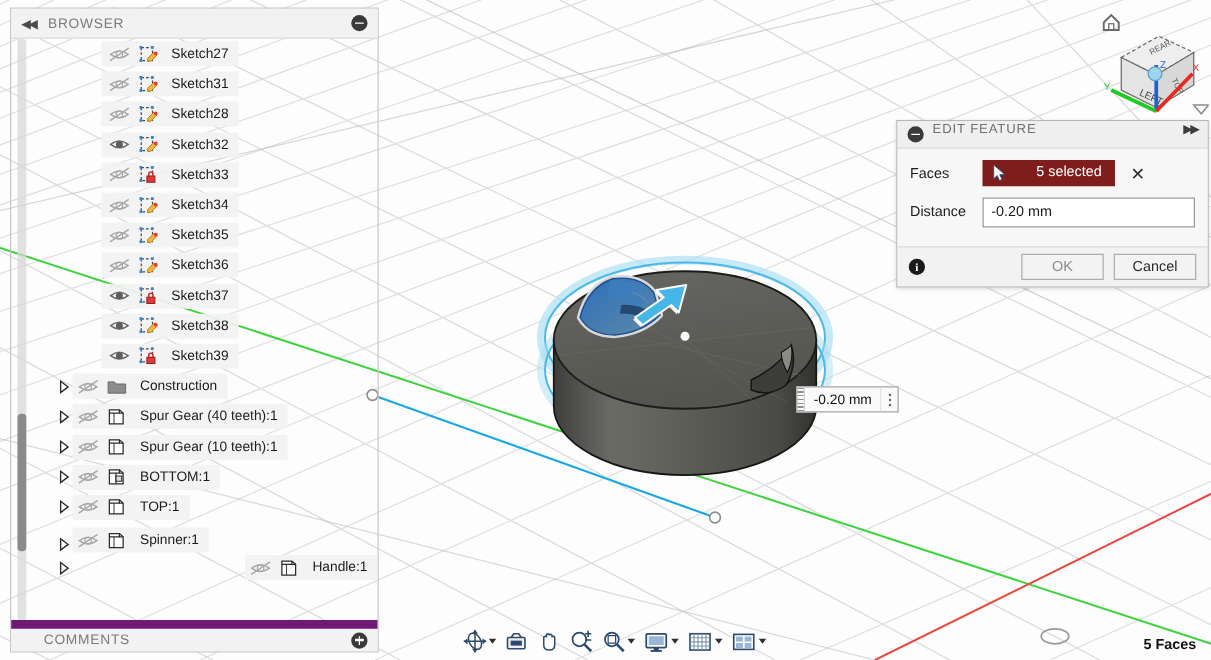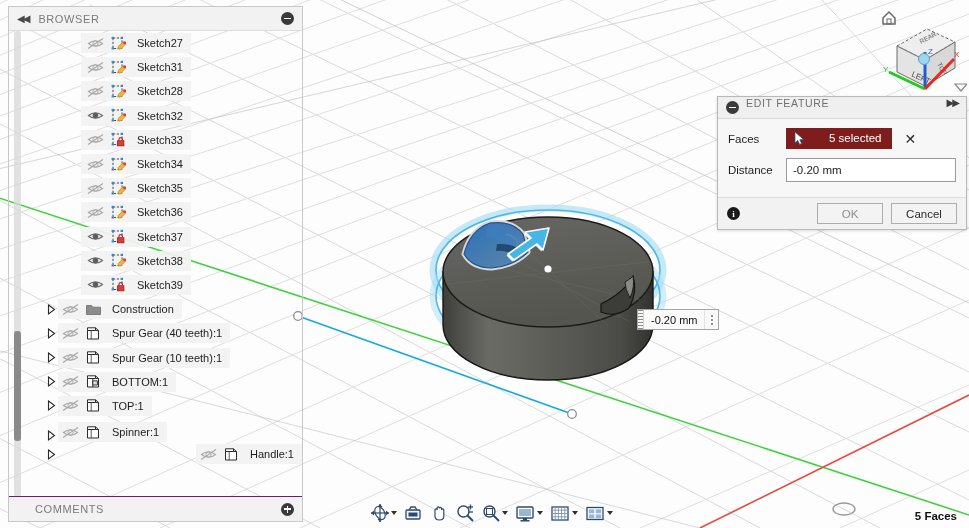--- a/index.html
+++ b/index.html
@@ -56,21 +56,21 @@
     position: absolute; left: 5px; top: 0px; width: 7px; height: 466px;
     background: rgba(215,215,215,0.75); border-radius: 3px;
   }
   #tree-scroll-thumb {
     position: absolute; left: 0; top: 300px; width: 7px; height: 110px;
     background: #8a8a8a; border-radius: 3px;
   }
 
   #comments-bar {
     position: absolute; left: 0; bottom: 0; width: 100%; height: 25px;
-    background: #f2f2f2; border-top: 1px solid #701a75;
+    background: #f2f2f2; border-top: 7px solid #701a75;
     display: flex; align-items: center; padding: 0 8px;
   }
   #comments-bar .title { font-size: 11px; color: #7a7a7a; letter-spacing: .6px; flex: 1; padding-left: 18px;}
 
   
   #edit-feature {
     position: absolute; left: 717px; top: 96px; width: 250px;
     background: #f7f7f7; border: 1px solid #b8b8b8;
     box-shadow: 0 1px 3px rgba(0,0,0,0.14);
   }

